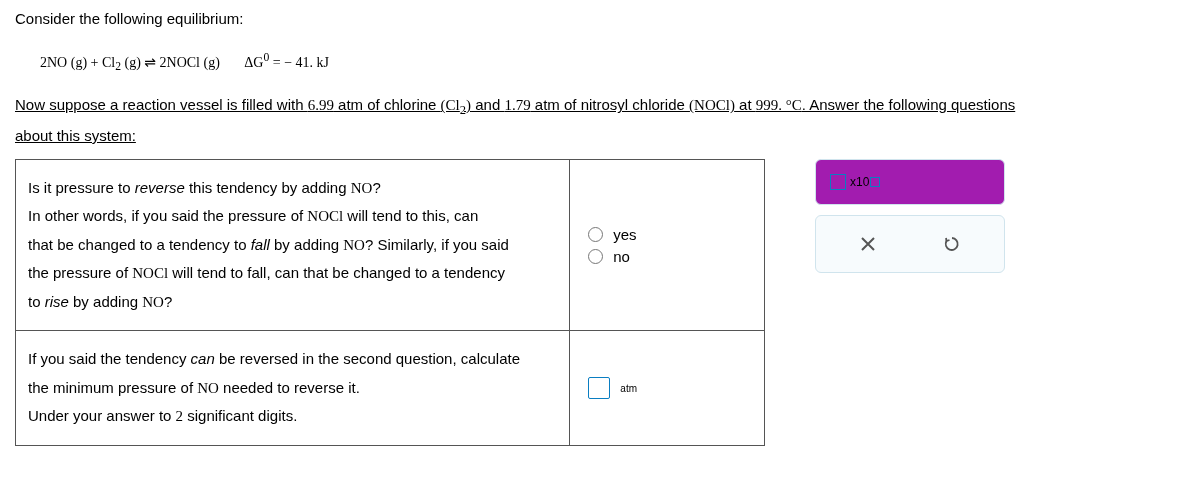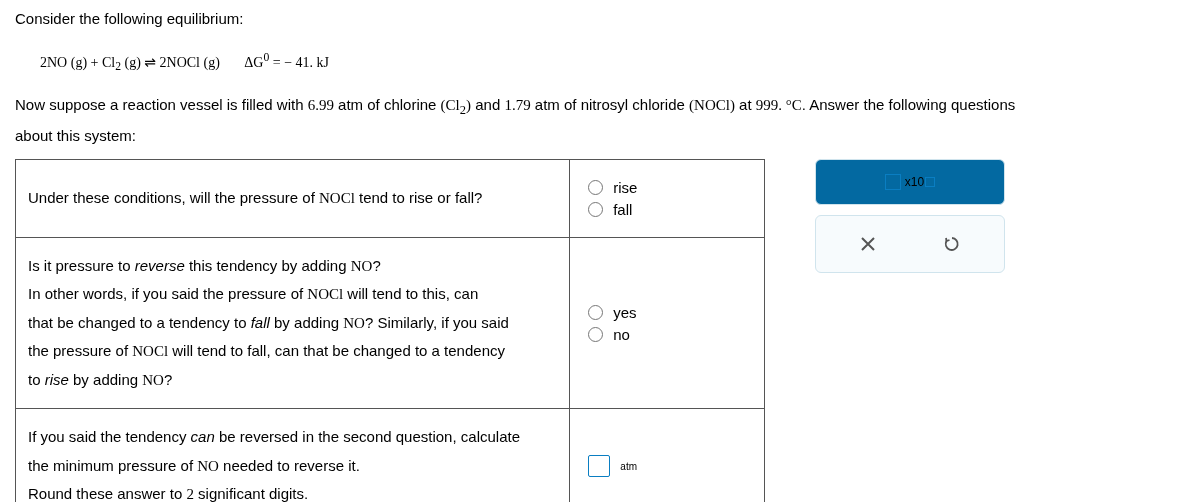--- a/index.html
+++ b/index.html
@@ -9,21 +9,21 @@
       color: #000;
       padding: 10px 15px;
       width: 1200px;
     }
     .intro { margin-bottom: 24px; }
     .equation {
       font-family: 'Times New Roman', serif;
       font-size: 14px;
       margin: 18px 0 18px 25px;
     }
-    .context { margin-bottom: 10px; line-height: 1.8; }
+    .context { margin-bottom: 10px; line-height: 1.8; text-decoration: underline; }
     .italic-serif { font-family: 'Times New Roman', serif; font-style: normal; }
     
     .main-row { display: flex; align-items: flex-start; gap: 50px; }
     
     table.qtable {
       border-collapse: collapse;
       width: 750px;
     }
     table.qtable td {
       border: 1px solid #555;
@@ -53,25 +53,25 @@
       border: 1px solid #0a7ec2;
       border-radius: 2px;
       vertical-align: middle;
       margin-right: 6px;
     }
     .atm-label { font-size: 10px; }
     
     .side-panel { width: 190px; }
     .sci-box {
       border: 1px solid #d0e4ed;
-      background: #0369a1;
+      background: #a21caf;
       border-radius: 6px;
       padding: 14px;
       display: flex;
-      justify-content: center;
+      justify-content: flex-start;
       align-items: center;
       margin-bottom: 10px;
     }
     .sci-inner { display: flex; align-items: center; }
     .sci-check {
       width: 16px; height: 16px;
       border: 1.5px solid #0a7ec2;
       display: inline-block;
       margin-right: 4px;
     }
@@ -119,35 +119,20 @@
 
 <div class="context">
   <span>Now suppose a reaction vessel is filled with </span><span class="italic-serif">6.99</span><span> atm of chlorine </span><span class="italic-serif"><span>(Cl</span><sub>2</sub><span>)</span></span><span> and </span><span class="italic-serif">1.79</span><span> atm of nitrosyl chloride </span><span class="italic-serif">(NOCl)</span><span> at </span><span class="italic-serif">999. °C</span><span>. Answer the following questions</span><br>
   <span>about this system:</span>
 </div>
 
 <div class="main-row">
 
   <table class="qtable">
     <tbody>
-        <tr>
-      <td class="qcell">
-        <span>Under these conditions, will the pressure of </span><span class="nocl">NOCl</span><span> tend to rise or fall?</span>
-      </td>
-      <td class="acell">
-        <div class="radio-row">
-          <input type="radio" name="q1" style="">
-          <span>rise</span>
-        </div>
-        <div class="radio-row">
-          <input type="radio" name="q1" style="">
-          <span>fall</span>
-        </div>
-      </td>
-    </tr>
     <tr>
       <td class="qcell">
         <span>Is it pressure to </span><span class="ital">reverse</span><span> this tendency by adding </span><span class="nocl">NO</span><span>?</span><br>
         <span>In other words, if you said the pressure of </span><span class="nocl">NOCl</span><span> will tend to this, can </span><br>
         <span>that be changed to a tendency to </span><span class="ital">fall</span><span> by adding </span><span class="nocl">NO</span><span>? Similarly, if you said </span><br>
         <span>the pressure of </span><span class="nocl">NOCl</span><span> will tend to fall, can that be changed to a tendency </span><br>
         <span>to </span><span class="ital">rise</span><span> by adding </span><span class="nocl">NO</span><span>?</span>
       </td>
       <td class="acell">
         <div class="radio-row">
@@ -157,21 +142,21 @@
         <div class="radio-row">
           <input type="radio" name="q2" style="">
           <span>no</span>
         </div>
       </td>
     </tr>
     <tr>
       <td class="qcell">
         <span>If you said the tendency </span><span class="ital">can</span><span> be reversed in the second question, calculate </span><br>
         <span>the minimum pressure of </span><span class="nocl">NO</span><span> needed to reverse it.</span><br>
-        <span>Round these answer to </span><span class="nocl">2</span><span> significant digits.</span>
+        <span>Under your answer to </span><span class="nocl">2</span><span> significant digits.</span>
       </td>
       <td class="acell">
         <span class="answer-box"></span>
         <span class="atm-label">atm</span>
       </td>
     </tr>
   </tbody>
     </table>
 
   <div class="side-panel">

